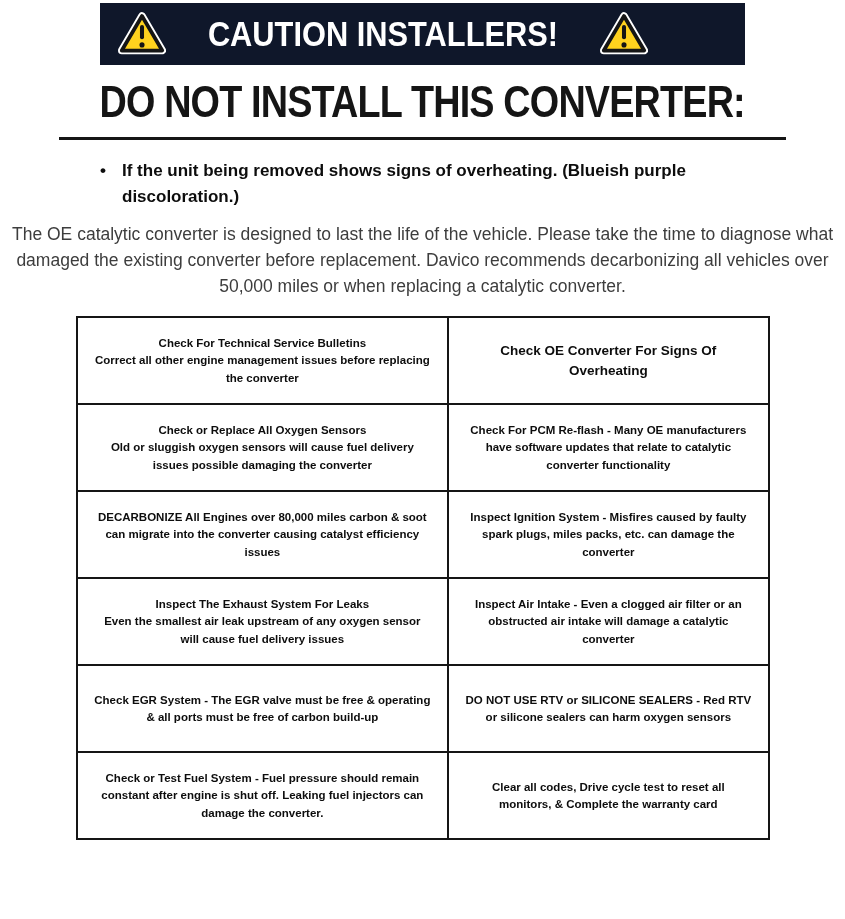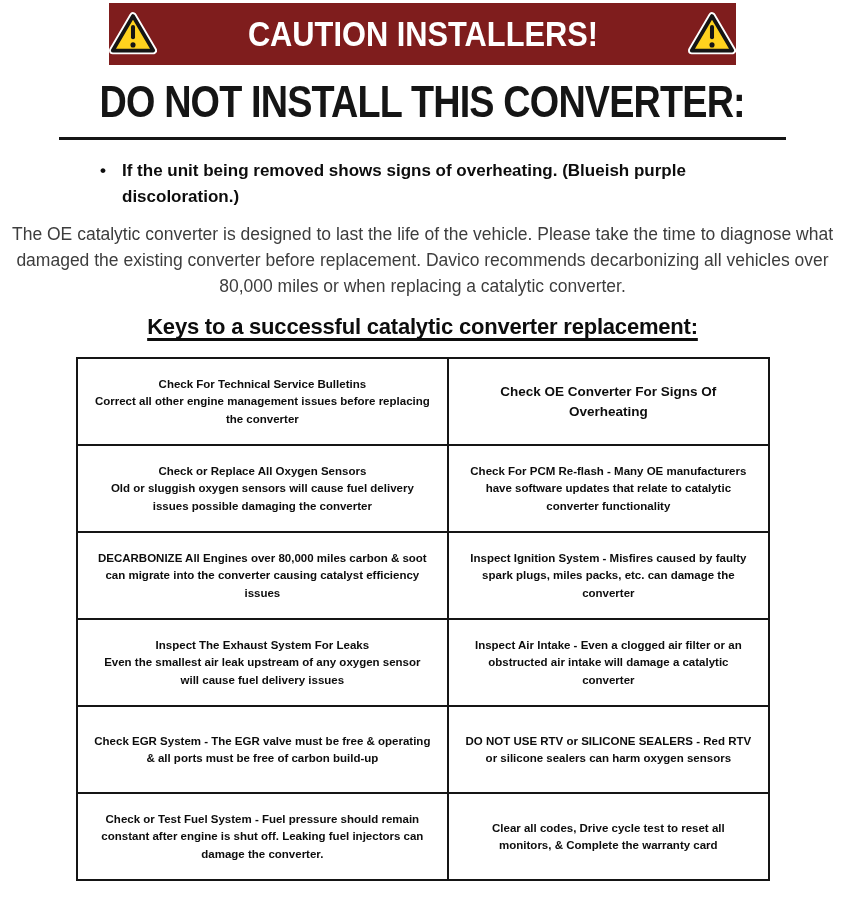--- a/index.html
+++ b/index.html
@@ -12,25 +12,26 @@
     color: #151515;
     overflow: hidden;
   }
   .page { width: 845px; height: 919px; }
 
   
   .banner {
     width: 627px;
     height: 62px;
     margin: 3px auto 0;
-    background: #7f1d1d;
+    background: #0f172a;
     display: flex;
     align-items: center;
-    justify-content: space-between;
+    justify-content: flex-start;
     gap: 18px;
+    padding-left: 18px;
   }
   .banner-title {
     color: #ffffff;
     font-weight: 800;
     font-size: 35px;
     letter-spacing: 0px;
     display: inline-block;
     transform: scaleX(0.88);
     white-space: nowrap;
   }
@@ -147,23 +148,22 @@
   <h1 class="headline">
     <span class="cond">DO NOT INSTALL THIS CONVERTER:</span>
   </h1>
 
   <div class="divider"></div>
 
   <ul class="warnings">
     <li>If the unit being removed shows signs of overheating. (Blueish purple discoloration.)</li>
   </ul>
 
-  <p class="intro">The OE catalytic converter is designed to last the life of the vehicle. Please take the time to diagnose what damaged the existing converter before replacement. Davico recommends decarbonizing all vehicles over 80,000 miles or when replacing a catalytic converter.</p>
+  <p class="intro">The OE catalytic converter is designed to last the life of the vehicle. Please take the time to diagnose what damaged the existing converter before replacement. Davico recommends decarbonizing all vehicles over 50,000 miles or when replacing a catalytic converter.</p>
 
-  <h2 class="keys-heading">Keys to a successful catalytic converter replacement:</h2>
 
   <table class="keys-table">
     <tbody>
       <tr>
         <td class="col-left">Check For Technical Service Bulletins
 Correct all other engine management issues before replacing the converter</td>
         <td class="lg">Check OE Converter For Signs Of Overheating</td>
       </tr>
       <tr>
         <td class="col-left">Check or Replace All Oxygen Sensors

